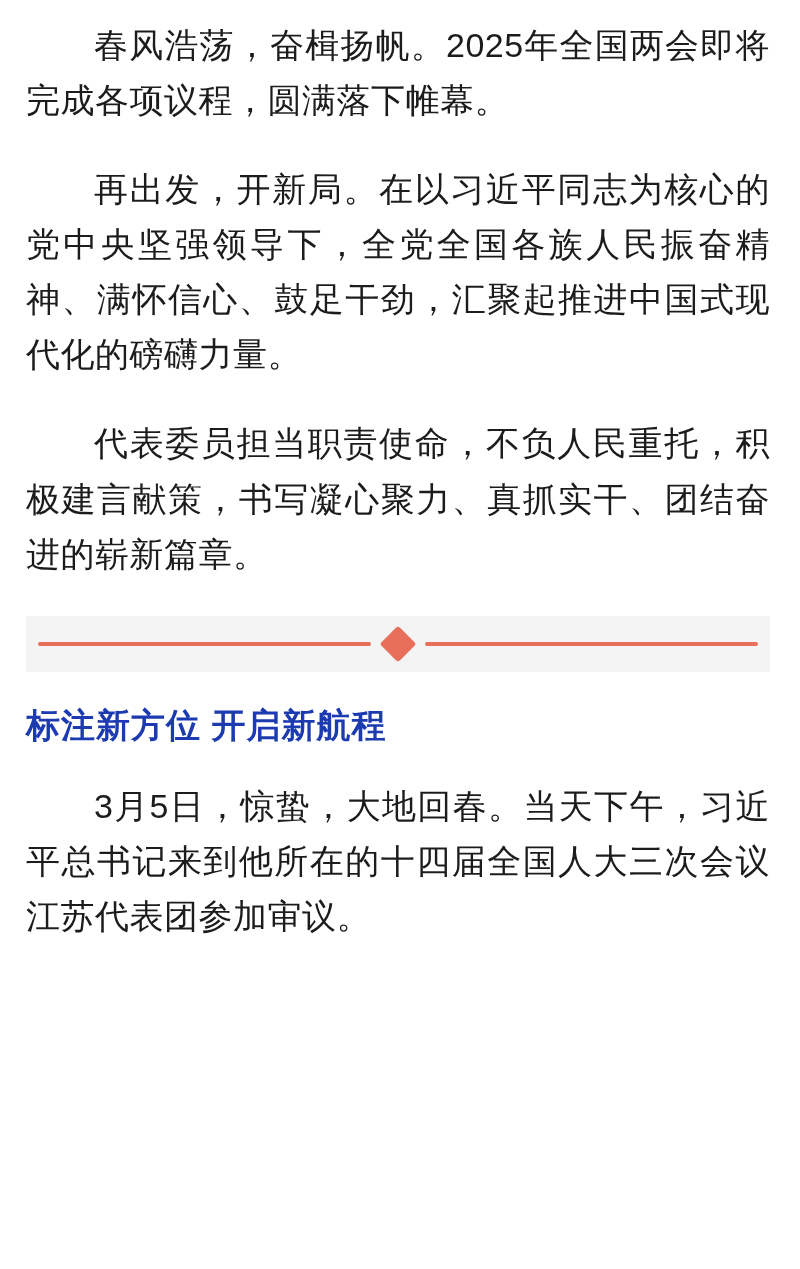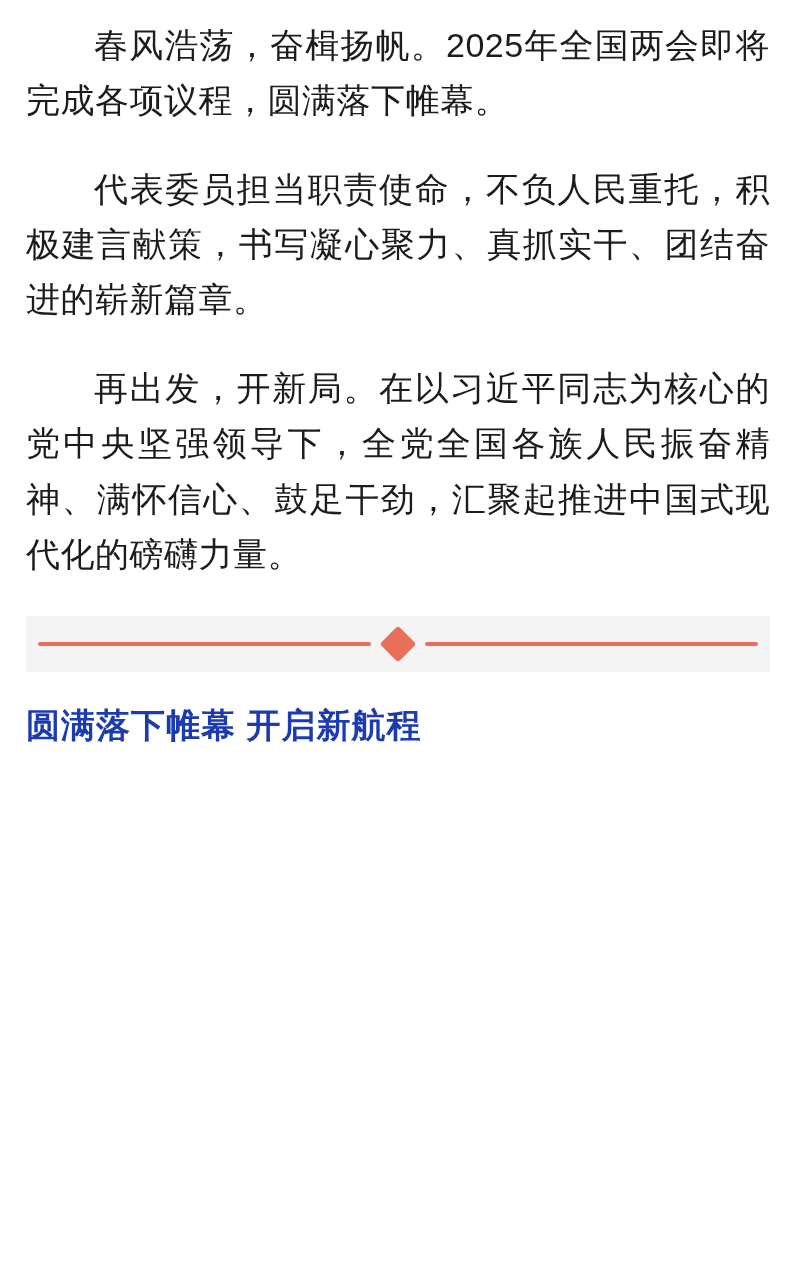--- a/index.html
+++ b/index.html
@@ -62,25 +62,26 @@
     font-weight: 700;
     letter-spacing: 1px;
   }
 </style>
 </head>
 <body>
 
 <div class="article">
 
   <p class="para">春风浩荡，奋楫扬帆。2025年全国两会即将完成各项议程，圆满落下帷幕。</p>
+  <p class="para">再出发，开新局。在以习近平同志为核心的党中央坚强领导下，全党全国各族人民振奋精神、满怀信心、鼓足干劲，汇聚起推进中国式现代化的磅礴力量。</p>
   <p class="para">代表委员担当职责使命，不负人民重托，积极建言献策，书写凝心聚力、真抓实干、团结奋进的崭新篇章。</p>
-  <p class="para">再出发，开新局。在以习近平同志为核心的党中央坚强领导下，全党全国各族人民振奋精神、满怀信心、鼓足干劲，汇聚起推进中国式现代化的磅礴力量。</p>
 
   <div class="divider">
     <span class="line"></span>
     <span class="diamond"></span>
     <span class="line"></span>
   </div>
 
-  <h2 class="subhead">圆满落下帷幕 开启新航程</h2>
+  <h2 class="subhead">标注新方位 开启新航程</h2>
 
+  <p class="para">3月5日，惊蛰，大地回春。当天下午，习近平总书记来到他所在的十四届全国人大三次会议江苏代表团参加审议。</p>
 
 </div>
 
 </body></html>

